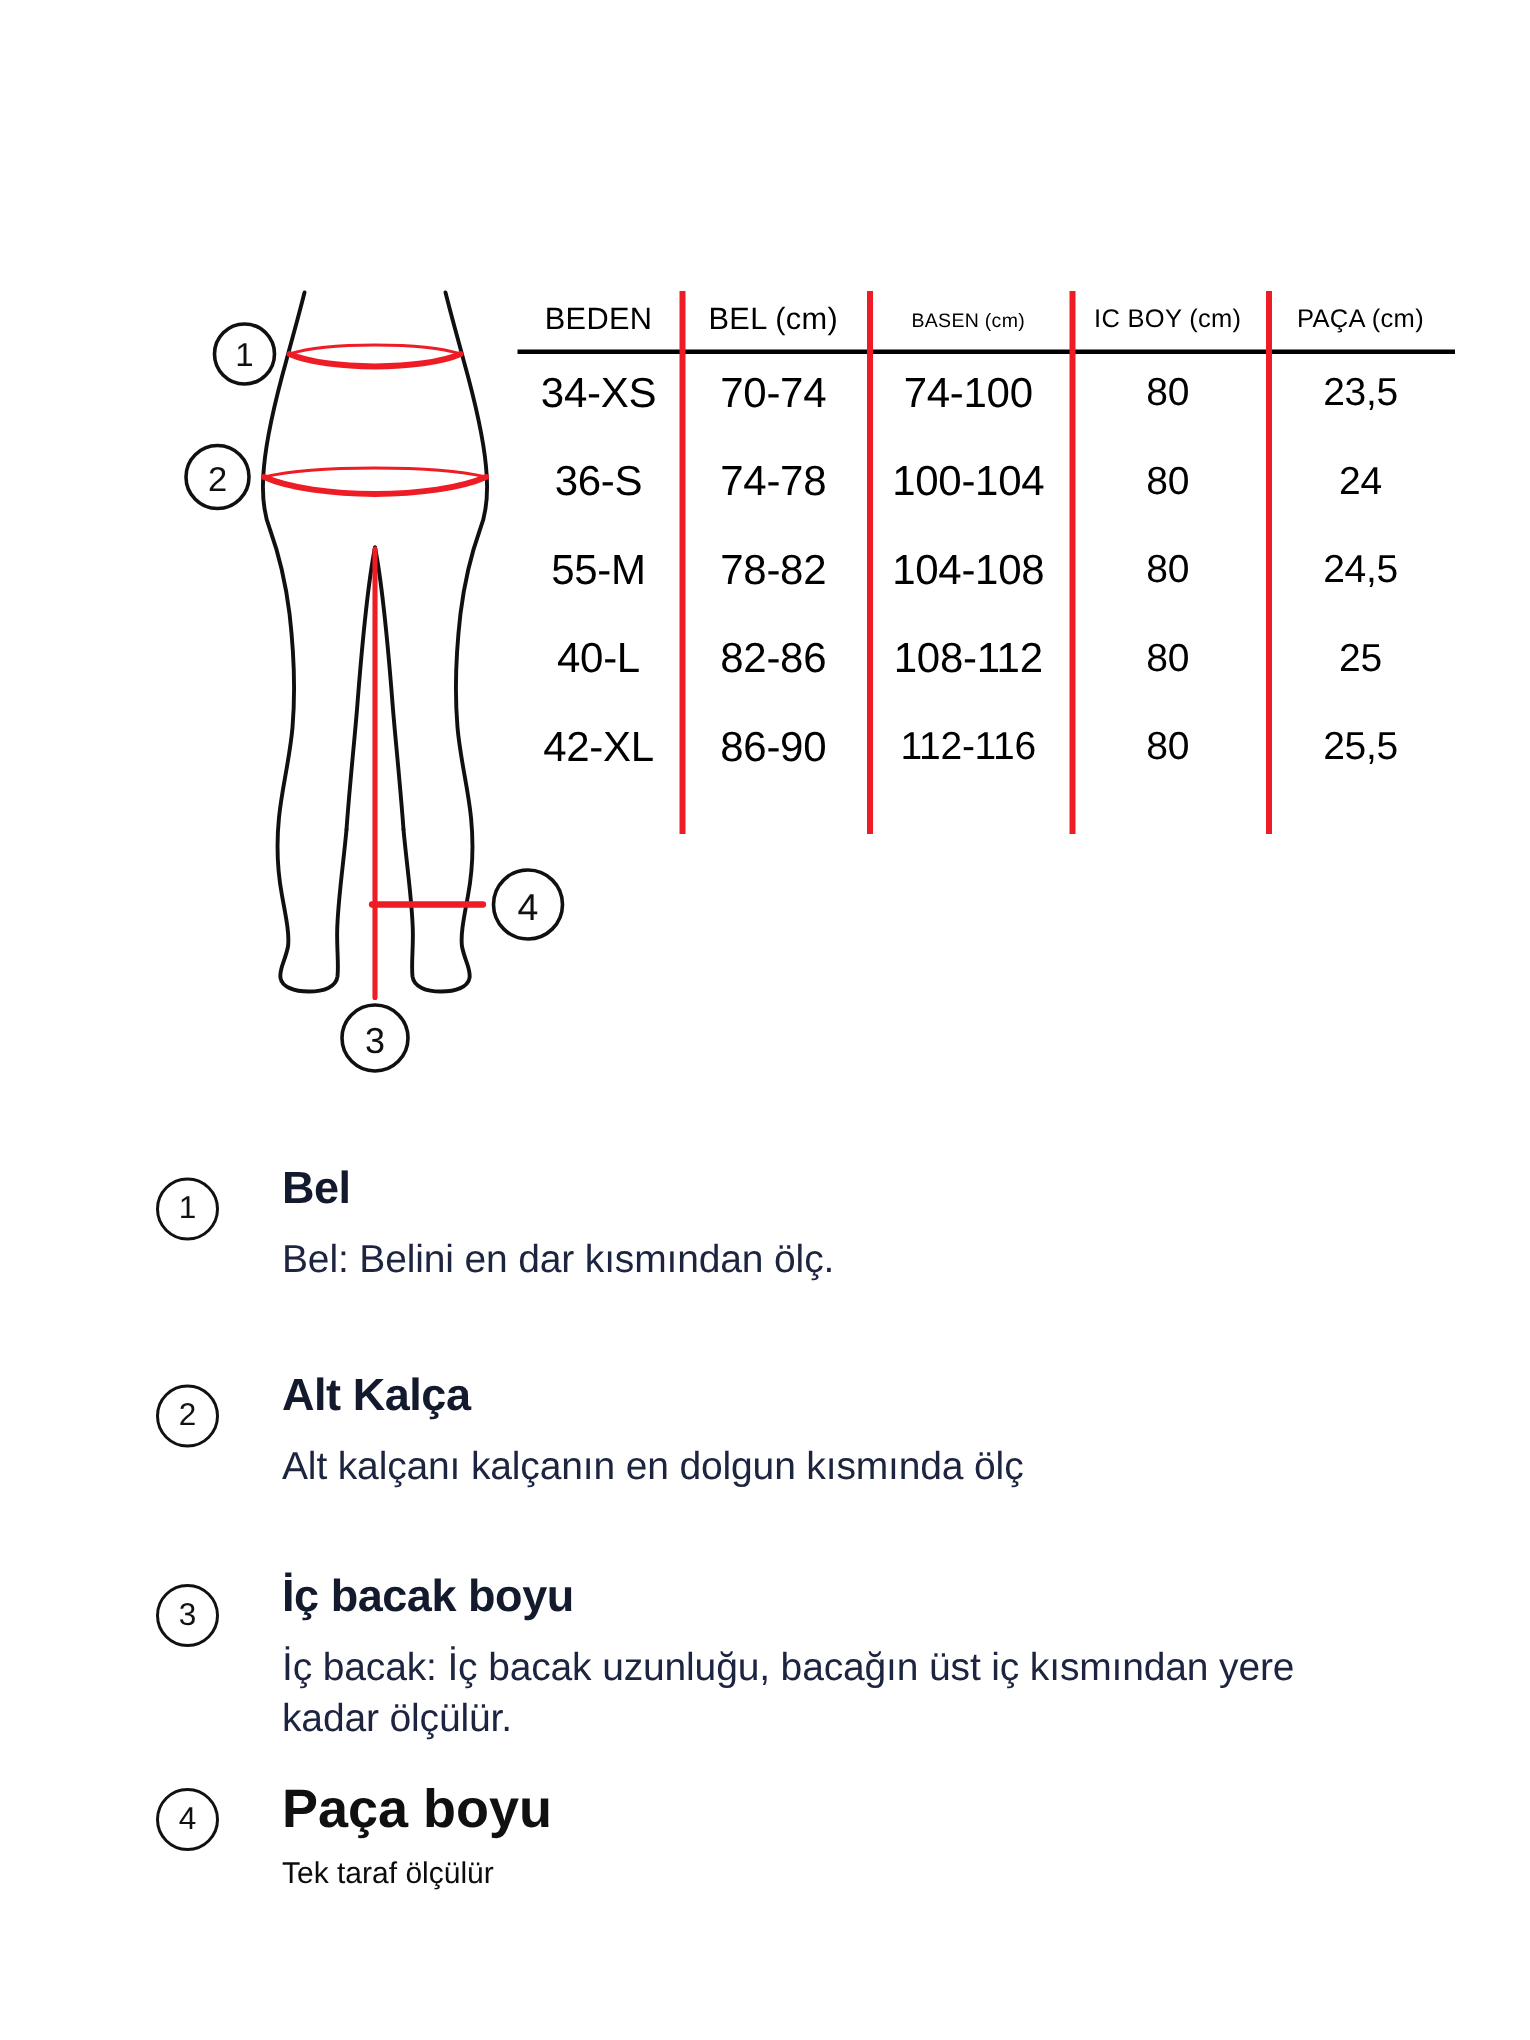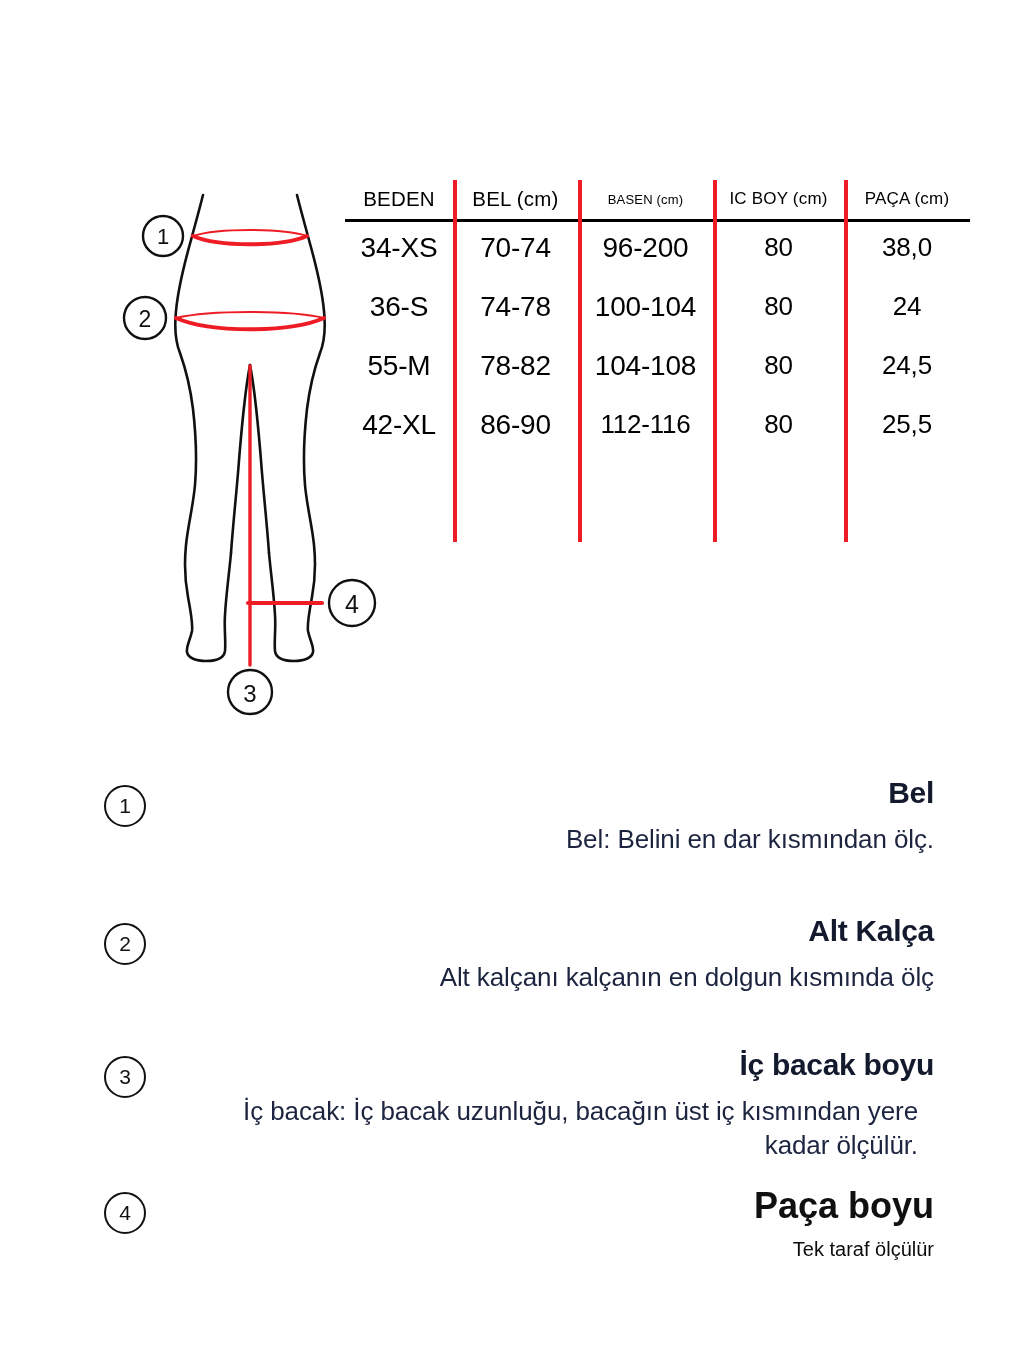--- a/index.html
+++ b/index.html
@@ -29,21 +29,21 @@
     top: 185px;
     width: 300px;
     height: 545px;
   }
   #figure-svg { display: block; }
 
   
   #size-table {
     position: absolute;
     left: 345px;
-    top: 180px;
+    top: 194px;
     width: 625px;
     height: 365px;
   }
   #size-table table {
     border-collapse: collapse;
     width: 625px;
     table-layout: fixed;
   }
   #size-table th, #size-table td {
     border: 0;
@@ -113,21 +113,21 @@
     border: 2.2px solid #111111;
     border-radius: 50%;
     box-sizing: border-box;
     display: flex;
     align-items: center;
     justify-content: center;
     font-size: 21px;
     color: #111111;
     font-family: "Liberation Sans", sans-serif;
   }
-  .legend-text { margin-left: 84px; text-align: right; }
+  .legend-text { margin-left: 84px; }
   .legend-title {
     color: #141a2e;
     font-size: 30px;
     font-weight: bold;
     letter-spacing: -0.3px;
     line-height: 1.0;
   }
   .legend-title.plain {
     color: #101010;
     font-weight: bold;
@@ -242,37 +242,44 @@
           <th class="h-big" style="width:125px">BEL (cm)</th>
           <th class="h-mid" style="width:135px">BASEN (cm)</th>
           <th class="h-sm" style="width:131px">IC BOY (cm)</th>
           <th class="h-sm" style="width:126px">PAÇA (cm)</th>
         </tr>
       </thead>
       <tbody>
         <tr>
           <td>34-XS</td>
           <td>70-74</td>
-          <td>96-200</td>
-          <td class="c-small">80</td>
-          <td class="c-small">38,0</td>
+          <td>74-100</td>
+          <td class="c-small">80</td>
+          <td class="c-small">23,5</td>
         </tr>
         <tr>
           <td>36-S</td>
           <td>74-78</td>
           <td>100-104</td>
           <td class="c-small">80</td>
           <td class="c-small">24</td>
         </tr>
         <tr>
           <td>55-M</td>
           <td>78-82</td>
           <td>104-108</td>
           <td class="c-small">80</td>
           <td class="c-small">24,5</td>
+        </tr>
+        <tr>
+          <td>40-L</td>
+          <td>82-86</td>
+          <td>108-112</td>
+          <td class="c-small">80</td>
+          <td class="c-small">25</td>
         </tr>
         <tr>
           <td>42-XL</td>
           <td>86-90</td>
           <td class="c-small">112-116</td>
           <td class="c-small">80</td>
           <td class="c-small">25,5</td>
         </tr>
       </tbody>
     </table>

